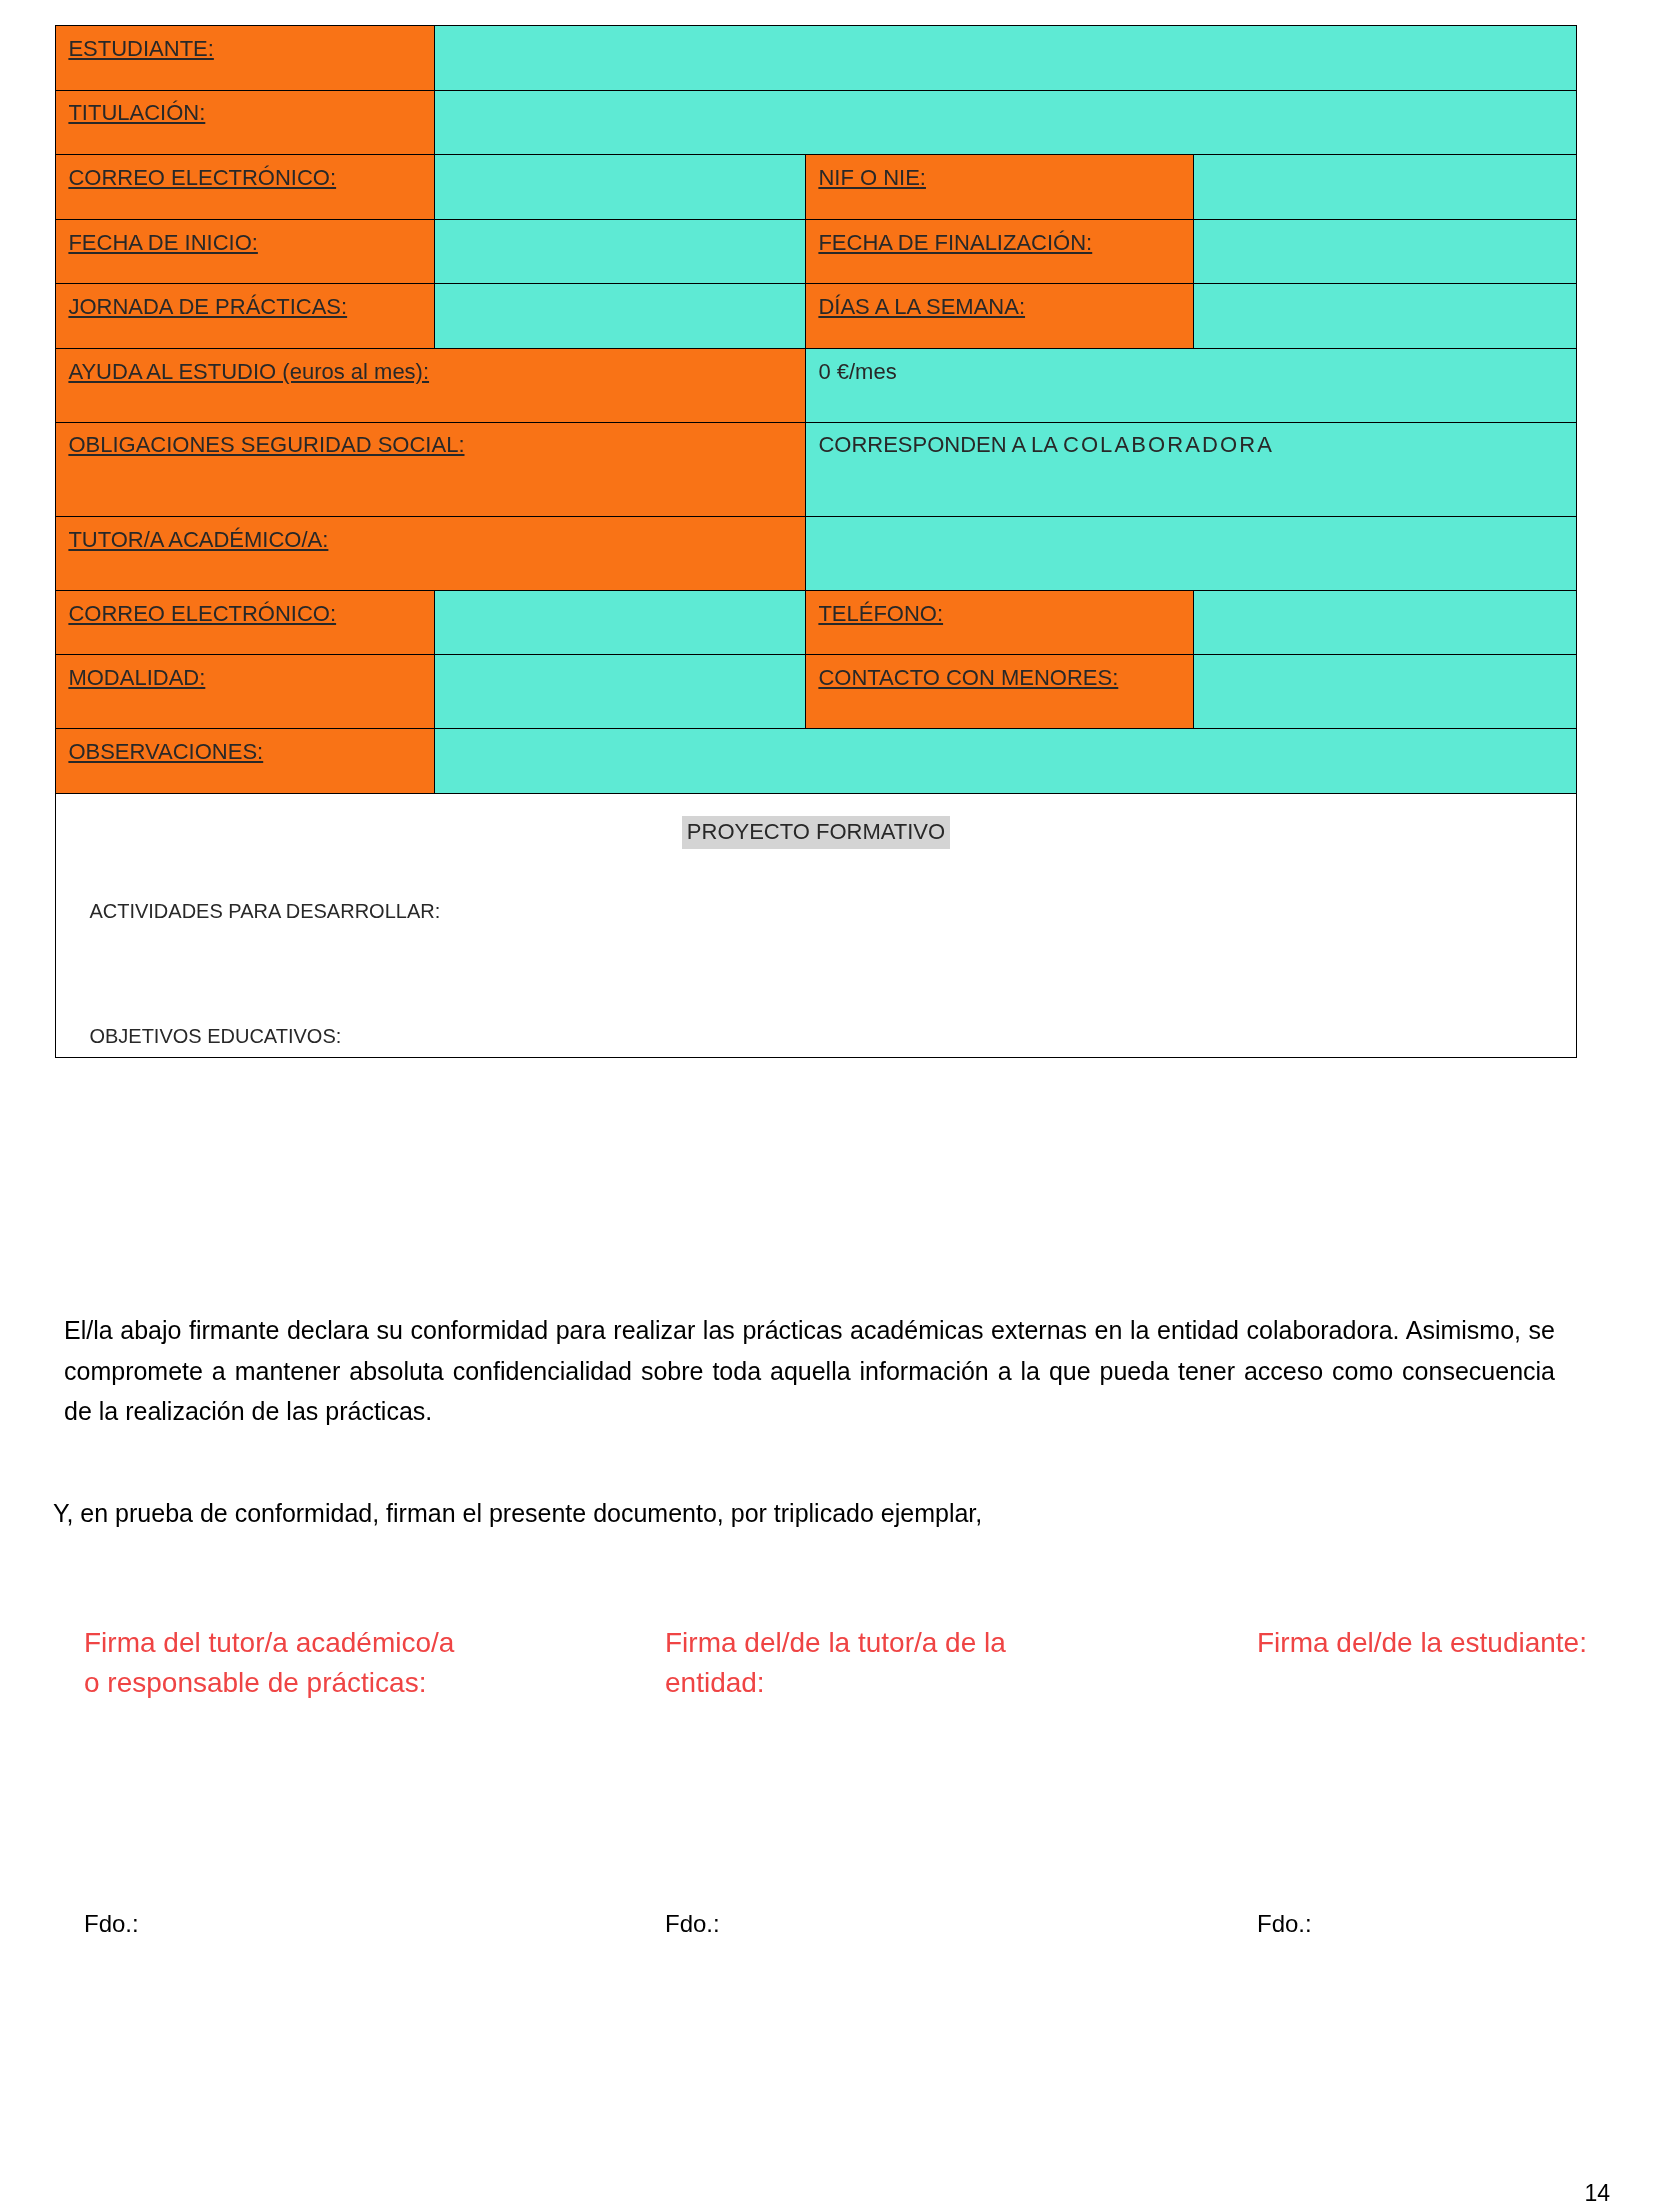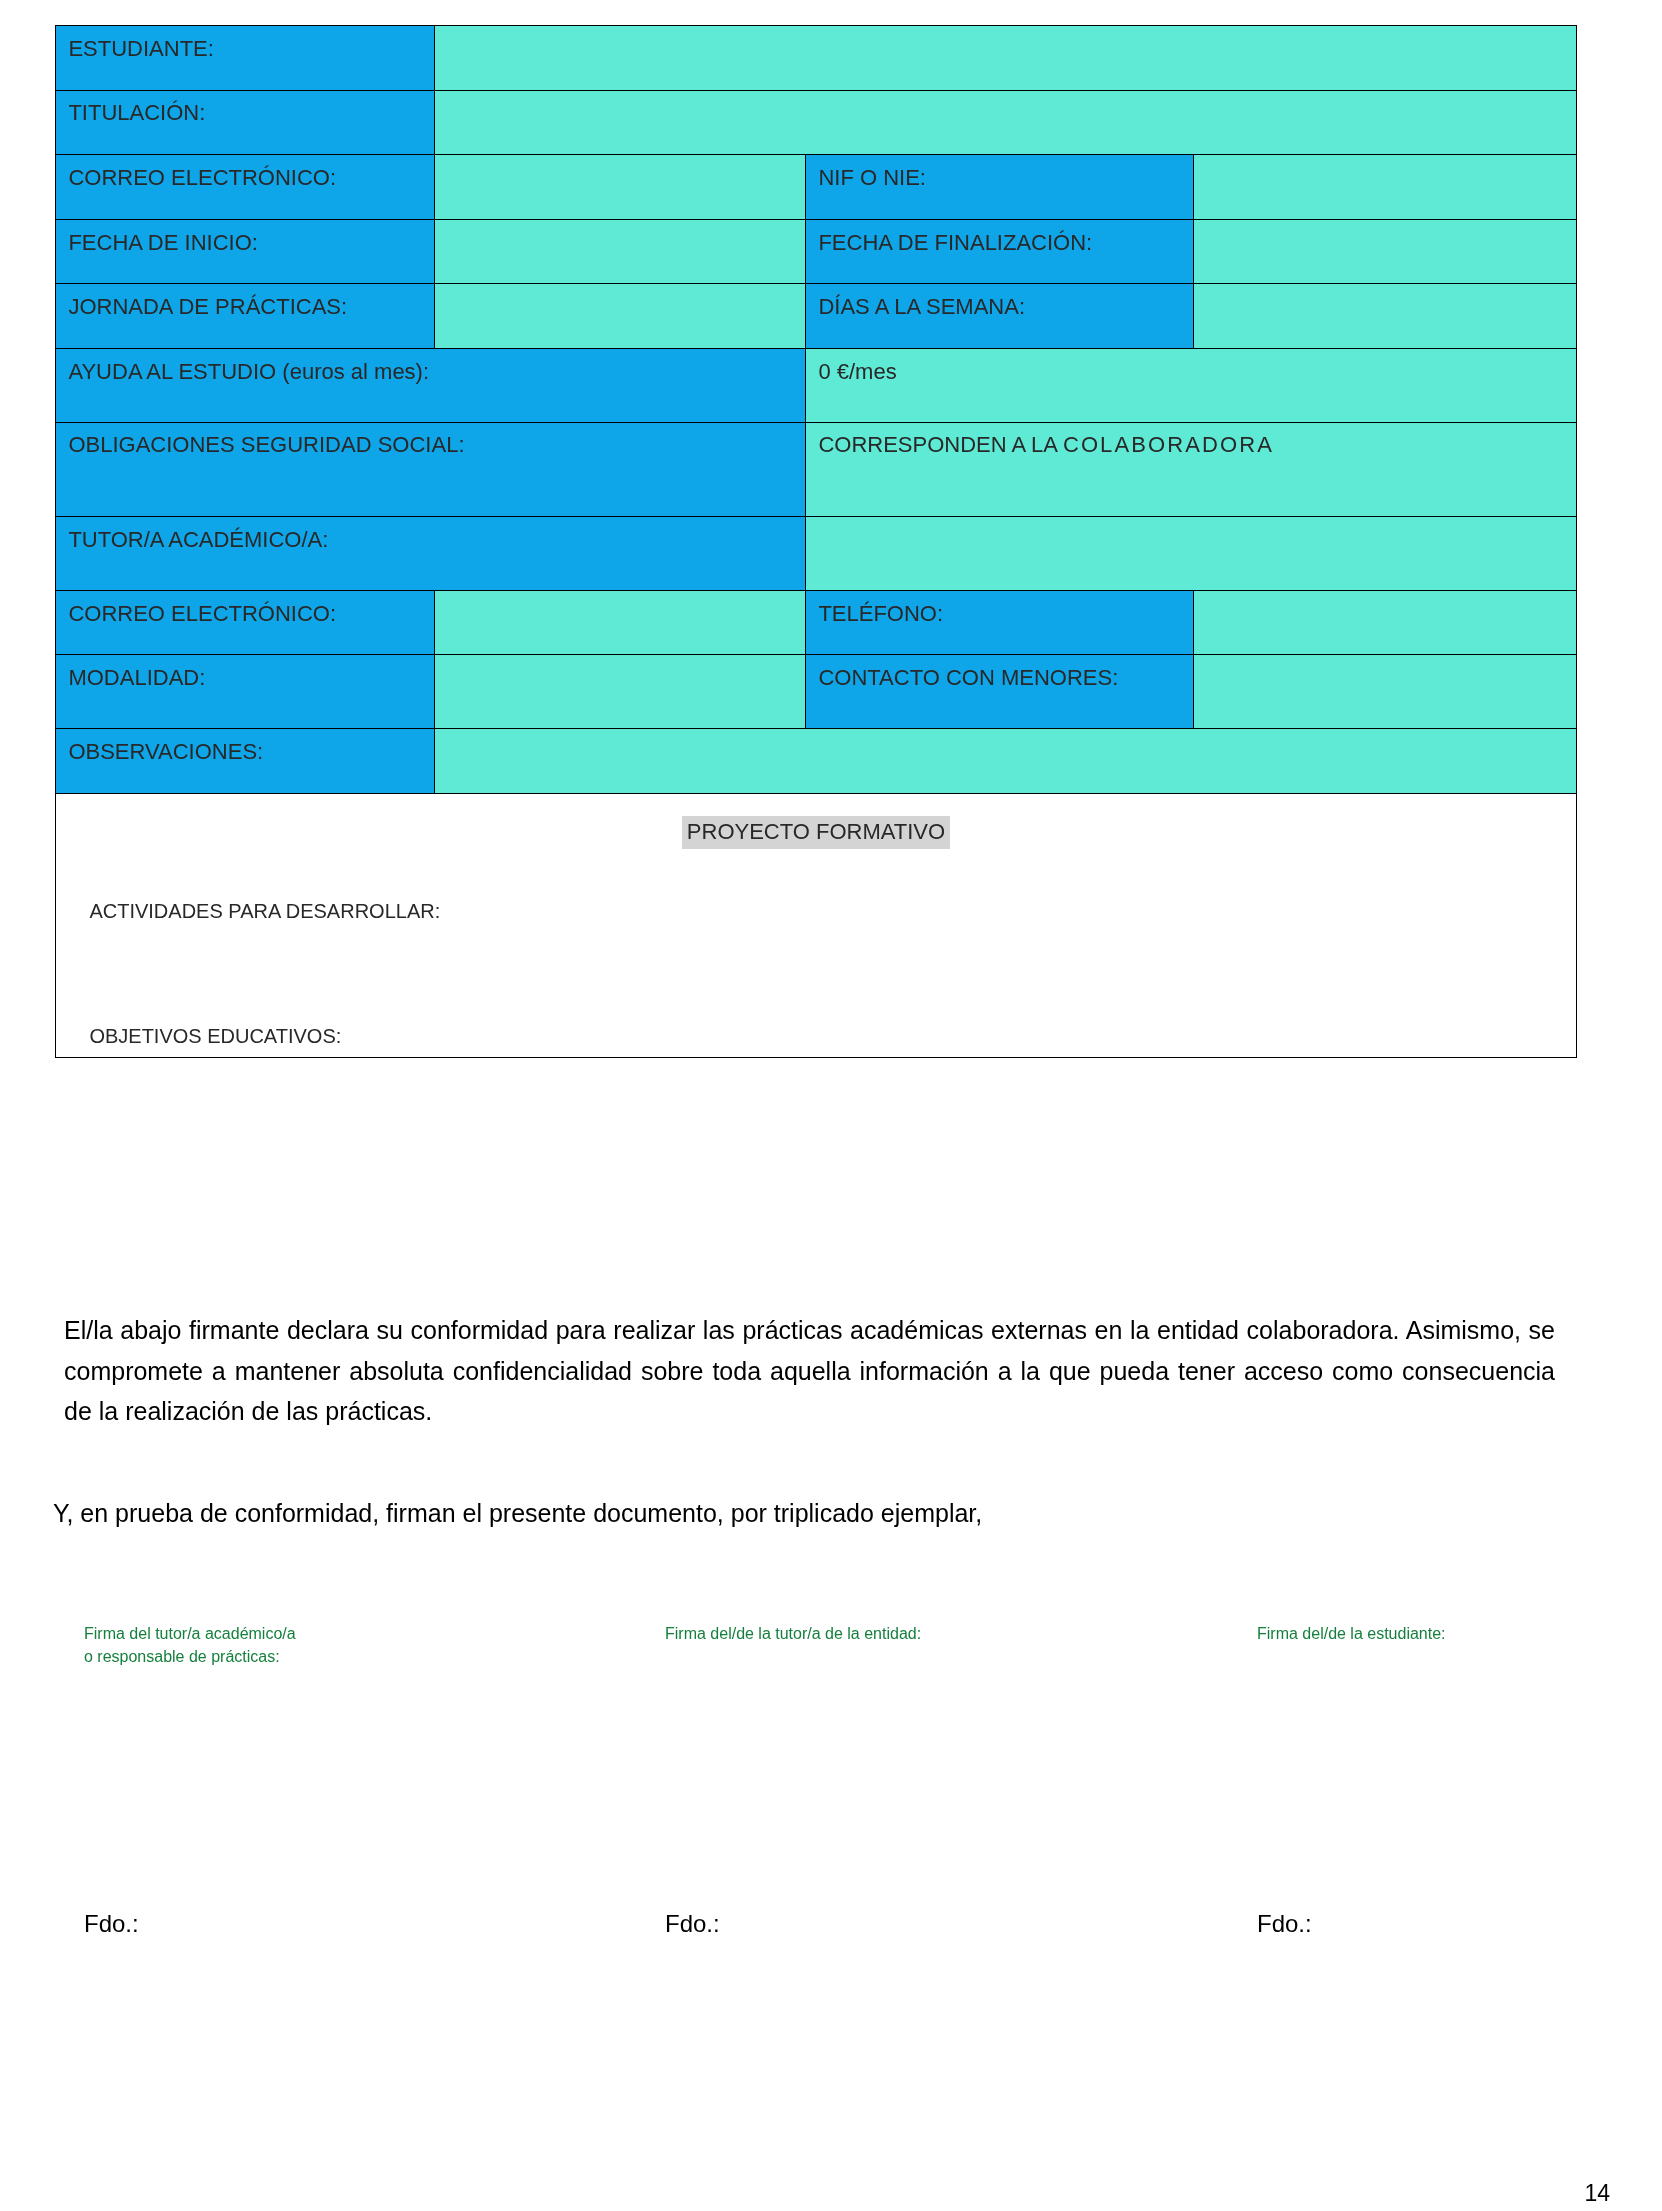--- a/index.html
+++ b/index.html
@@ -35,22 +35,23 @@
   .form-table td {
     border: 1.8px solid #000000;
     padding: 8.8px 12.4px;
     font-size: 22px;
     line-height: 1.30;
     vertical-align: top;
     color: #282828;
     height: 46px;
   }
   .lbl {
-    background: #0ea5e9;
+    background: #f97316;
     white-space: normal;
+    text-decoration: underline;
   }
   .val {
     background: #5eead4;
   }
   .val-text {
     font-size: 22px;
     color: #282828;
   }
   .spaced {
     letter-spacing: 2.1px;
@@ -107,23 +108,23 @@
 
   
   .sig-row {
     position: absolute;
     top: 1623px;
     left: 84px;
     width: 1544px;
   }
   .sig-col {
     position: absolute;
-    font-size: 16px;
+    font-size: 28px;
     line-height: 1.42;
-    color: #15803d;
+    color: #ef4444;
   }
   .sig-1 { left: 0px;   width: 371px; }
   .sig-2 { left: 581px; width: 415px; }
   .sig-3 { left: 1173px; width: 379px; }
 
   .fdo-row {
     position: absolute;
     top: 1910px;
     left: 84px;
     width: 1544px;

